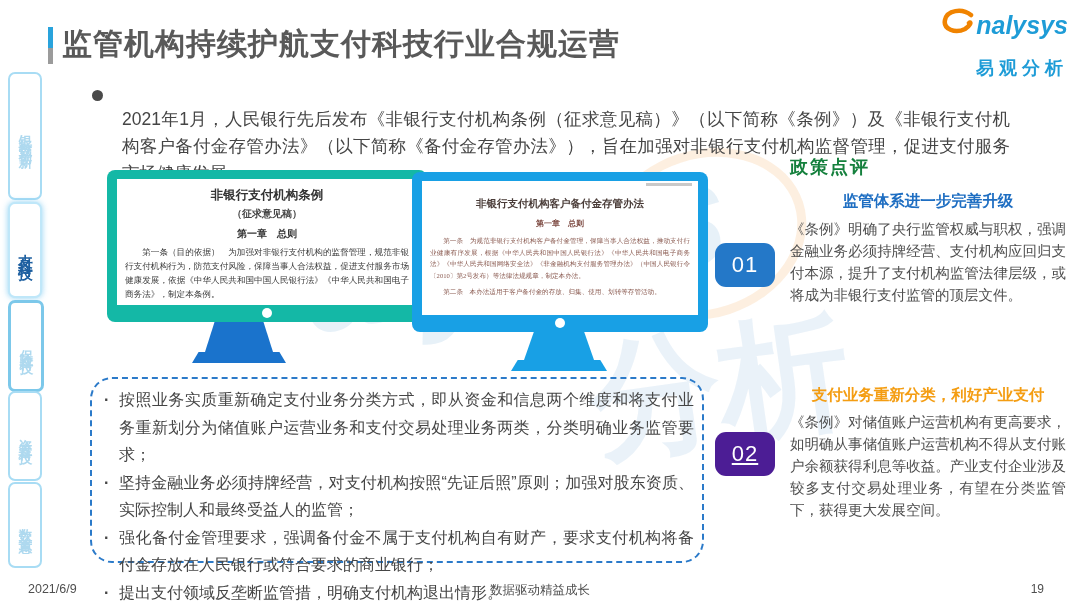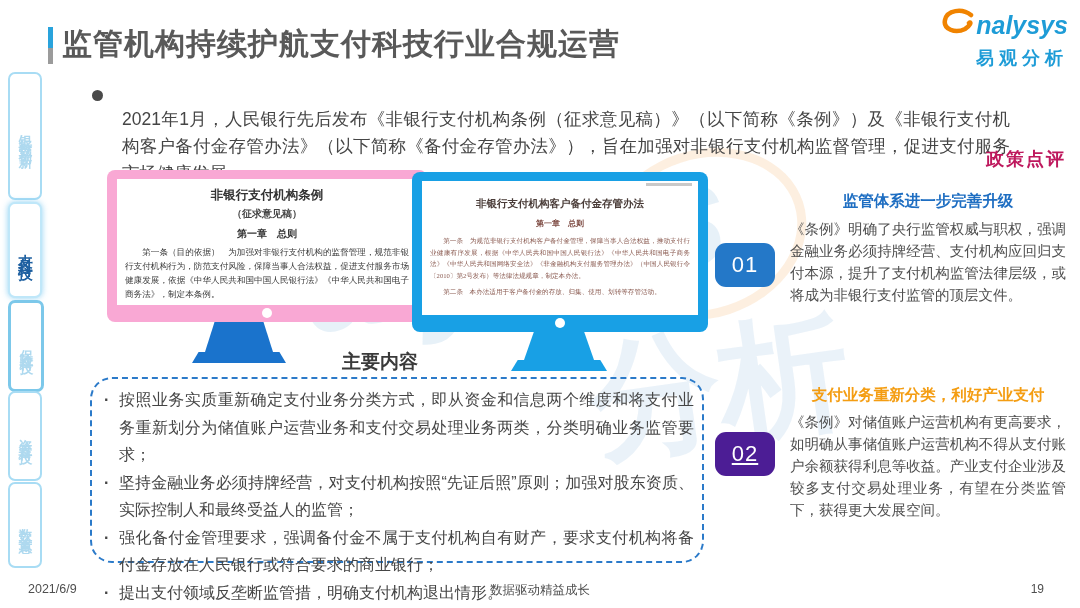--- a/index.html
+++ b/index.html
@@ -17,42 +17,42 @@
   .wm-arc{left:600px;top:150px;width:190px;height:150px;border:9px solid rgba(244,150,50,0.15);
     border-radius:50%;transform:rotate(-18deg);}
   
   .title-bar{position:absolute;left:48px;top:27px;width:5px;height:37px;
     background:linear-gradient(to bottom,#29a3dc 0 58%,#9b9b9b 58% 100%);}
   .page-title{position:absolute;left:62px;top:24px;font-size:30px;font-weight:bold;
     color:#595959;letter-spacing:1px;}
   .logo{position:absolute;right:12px;top:8px;width:150px;text-align:right;}
   .logo-row{display:flex;align-items:center;justify-content:flex-end;}
   .logo-word{font-size:25px;font-weight:bold;font-style:italic;color:#1e9cd7;letter-spacing:0;}
-  .logo-cn{font-size:18px;font-weight:bold;color:#1e9cd7;letter-spacing:5px;margin-top:4px;}
+  .logo-cn{font-size:18px;font-weight:bold;color:#1e9cd7;letter-spacing:5px;margin-top:14px;}
   
   .tab{position:absolute;left:8px;width:30px;background:#fff;border:2px solid #a8dcf4;
     border-radius:7px;display:flex;align-items:center;justify-content:center;}
   .tab span{writing-mode:vertical-rl;text-orientation:upright;font-size:13.5px;
     letter-spacing:4px;color:#aed9ef;font-weight:bold;}
   .tab.active{border-color:#bfe7f9;box-shadow:0 0 6px rgba(120,200,240,.8);}
   .tab.active span{color:#1d5fa0;font-size:14.5px;}
   .tab.thick{border:3px solid #7cc8ea;}
   .tab1{top:72px;height:124px;}
   .tab2{top:202px;height:92px;}
   .tab3{top:300px;height:86px;}
   .tab4{top:391px;height:86px;}
   .tab5{top:482px;height:82px;}
   
   .intro-dot{position:absolute;left:92px;top:90px;width:11px;height:11px;border-radius:50%;
     background:#4a4a4a;}
   .intro-text{position:absolute;left:122px;top:82px;width:888px;font-size:17.5px;
     line-height:27px;color:#454545;text-align:justify;margin-top:24px;}
   
   .monitor-frame{position:absolute;border-radius:8px;}
-  .m1 .monitor-frame{left:107px;top:170px;width:320px;height:152px;background:#f9a8d4;}
+  .m1 .monitor-frame{left:107px;top:170px;width:320px;height:152px;background:#14b8a6;}
   .m2 .monitor-frame{left:412px;top:172px;width:296px;height:160px;background:#18a0e5;}
   .monitor-screen{position:absolute;left:10px;right:10px;top:9px;bottom:17px;background:#ffffff;
     overflow:hidden;padding:4px 8px;box-sizing:border-box;}
   .monitor-dot{position:absolute;left:50%;bottom:4px;width:10px;height:10px;border-radius:50%;
     background:#fff;transform:translateX(-50%);}
   .stand-neck{position:absolute;clip-path:polygon(14% 0,86% 0,100% 100%,0 100%);}
   .stand-base{position:absolute;clip-path:polygon(7% 0,93% 0,100% 100%,0 100%);}
   .m1 .stand-neck{left:205px;top:322px;width:68px;height:30px;background:#1a73cc;}
   .m1 .stand-base{left:192px;top:352px;width:94px;height:11px;background:#1a73cc;}
   .m2 .stand-neck{left:524px;top:332px;width:70px;height:28px;background:#18a0e5;}
@@ -74,22 +74,22 @@
     font-size:19px;font-weight:bold;color:#3a3a3a;}
   .dashed-box{position:absolute;left:90px;top:377px;width:614px;height:186px;
     border:2.5px dashed #2b7ac9;border-radius:22px;box-sizing:border-box;
     padding:7px 8px 0 10px;}
   .dashed-box ul{margin:0;padding:0;list-style:none;}
   .dashed-box li{position:relative;padding-left:17px;font-size:16px;line-height:27.5px;
     color:#454545;text-align:justify;}
   .dashed-box li::before{content:"·";position:absolute;left:2px;top:0;font-weight:bold;
     color:#454545;}
   
-  .policy-header{position:absolute;left:790px;top:147px;width:276px;text-align:right;
-    font-size:18px;font-weight:bold;color:#be185d;letter-spacing:2px;}
+  .policy-header{position:absolute;left:790px;top:155px;width:276px;text-align:left;
+    font-size:18px;font-weight:bold;color:#15803d;letter-spacing:2px;}
   .sec-title{position:absolute;width:286px;text-align:center;font-size:15.5px;font-weight:bold;}
   .sec1-title{left:785px;top:191px;color:#1e6ec2;}
   .sec2-title{left:785px;top:385px;color:#f49d12;}
   .sec-body{position:absolute;left:790px;width:276px;font-size:14.5px;line-height:22px;
     color:#4f4f4f;text-align:justify;}
   .sec1-body{top:218px;}
   .sec2-body{top:411px;}
   .badge{position:absolute;width:60px;height:44px;border-radius:11px;color:#fff;
     font-size:22px;display:flex;align-items:center;justify-content:center;letter-spacing:1px;}
   .badge1{left:715px;top:243px;background:#2478c8;}
@@ -165,21 +165,20 @@
         <div class="doc2-chap">第一章　总则</div>
         <div class="doc2-body">第一条　为规范非银行支付机构客户备付金管理，保障当事人合法权益，推动支付行业健康有序发展，根据《中华人民共和国中国人民银行法》《中华人民共和国电子商务法》《中华人民共和国网络安全法》《非金融机构支付服务管理办法》（中国人民银行令〔2010〕第2号发布）等法律法规规章，制定本办法。</div>
         <div class="doc2-body2">第二条　本办法适用于客户备付金的存放、归集、使用、划转等存管活动。</div>
       </div>
       <div class="monitor-dot"></div>
     </div>
     <div class="stand-neck"></div>
     <div class="stand-base"></div>
   </div>
 
-  <div class="main-label">主要内容</div>
   <div class="dashed-box">
     <ul>
       <li>按照业务实质重新确定支付业务分类方式，即从资金和信息两个维度和将支付业务重新划分为储值账户运营业务和支付交易处理业务两类，分类明确业务监管要求；</li>
       <li>坚持金融业务必须持牌经营，对支付机构按照“先证后照”原则；加强对股东资质、实际控制人和最终受益人的监管；</li>
       <li>强化备付金管理要求，强调备付金不属于支付机构自有财产，要求支付机构将备付金存放在人民银行或符合要求的商业银行；</li>
       <li>提出支付领域反垄断监管措，明确支付机构退出情形。</li>
     </ul>
   </div>
 
   <div class="policy-header">政策点评</div>

